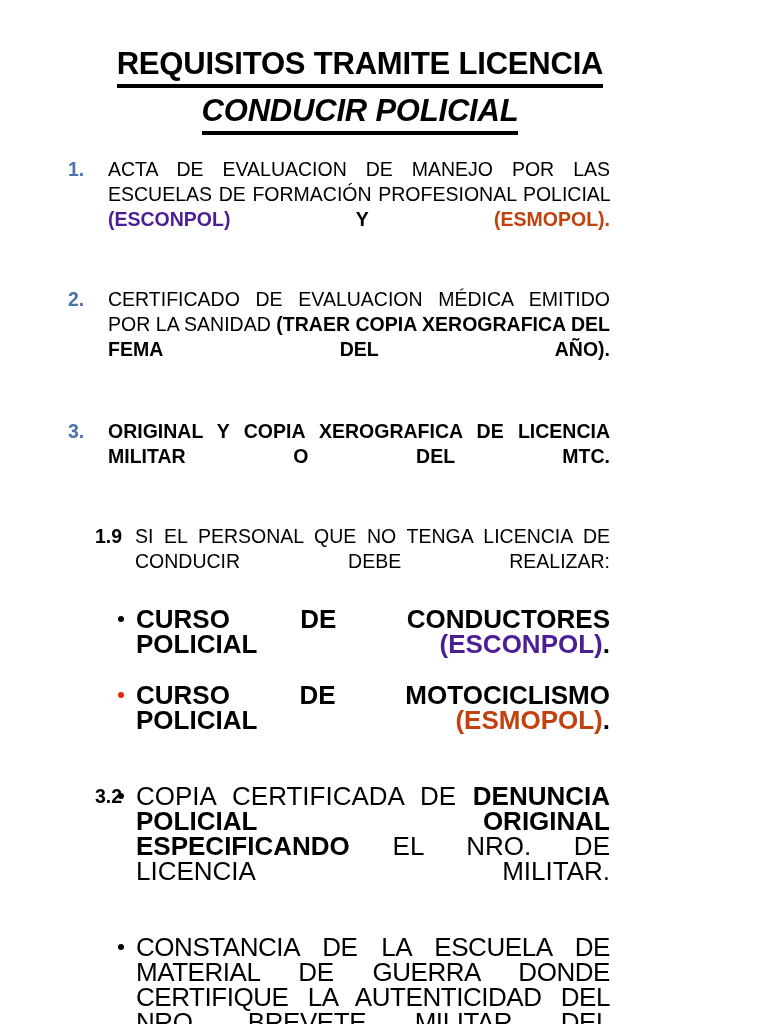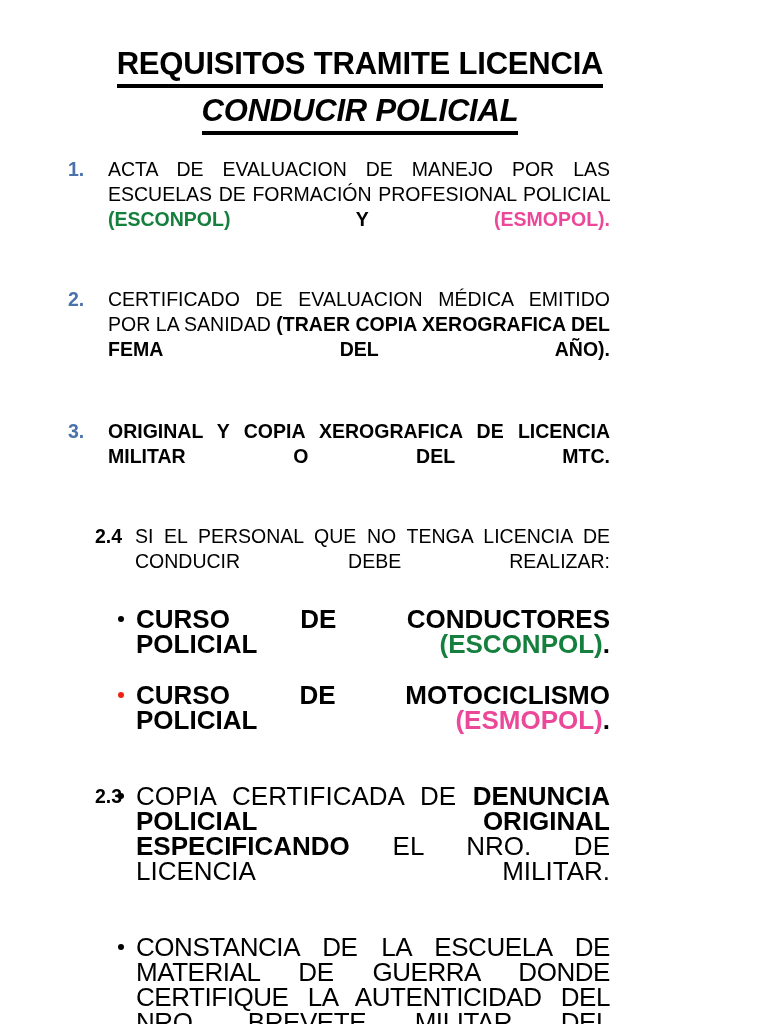--- a/index.html
+++ b/index.html
@@ -61,22 +61,22 @@
     content: "";
     display: inline-block;
     width: 100%;
   }
 
   .i1 { margin-top: 22px; }
   .i2 { margin-top: 30px; }
   .i3 { margin-top: 32px; }
 
   .bold { font-weight: bold; }
-  .blue { color: #15803d; }
-  .red  { color: #ec4899; }
+  .blue { color: #4c1d95; }
+  .red  { color: #c2410c; }
 
   
   .subitem {
     position: relative;
     margin: 0 110px 0 95px;
     padding-left: 40px;
     font-size: 19.5px;
     line-height: 25px;
     text-align: justify;
   }
@@ -147,36 +147,36 @@
     <span class="num">2.</span>
     <span class="body"><span>CERTIFICADO DE EVALUACION MÉDICA EMITIDO POR LA  SANIDAD </span><span class="bold">(TRAER COPIA XEROGRAFICA DEL FEMA DEL AÑO).</span></span>
   </div>
 
   <div class="item i3">
     <span class="num">3.</span>
     <span class="body bold">ORIGINAL Y COPIA XEROGRAFICA DE LICENCIA MILITAR O DEL MTC.</span>
   </div>
 
   <div class="subitem s31">
-    <span class="subnum">2.4</span>
+    <span class="subnum">1.9</span>
     <span class="body">SI EL PERSONAL QUE NO TENGA LICENCIA DE CONDUCIR DEBE REALIZAR:</span>
   </div>
 
   <div class="bullet b-course1">
     <span class="dot"></span>
     <span class="body"><span>CURSO DE CONDUCTORES POLICIAL </span><span class="blue">(ESCONPOL)</span><span>.</span></span>
   </div>
 
   <div class="bullet b-course2">
     <span class="dot reddot"></span>
     <span class="body"><span>CURSO DE MOTOCICLISMO POLICIAL </span><span class="red">(ESMOPOL)</span><span>.</span></span>
   </div>
 
   <div class="subitem s32">
-    <span class="subnum">2.3</span>
+    <span class="subnum">3.2</span>
   </div>
 
   <div class="bullet b-gap">
     <span class="dot"></span>
     <span class="body"><span>COPIA CERTIFICADA DE </span><span class="bold">DENUNCIA POLICIAL ORIGINAL ESPECIFICANDO</span><span> EL NRO. DE LICENCIA MILITAR.</span></span>
   </div>
 
   <div class="bullet b-gap2 condensed">
     <span class="dot"></span>
     <span class="body"><span>CONSTANCIA DE LA ESCUELA DE MATERIAL DE GUERRA DONDE CERTIFIQUE LA AUTENTICIDAD DEL NRO. BREVETE MILITAR DEL PERSONAL PNP Y FECHA DE EXPEDICION </span></span>

